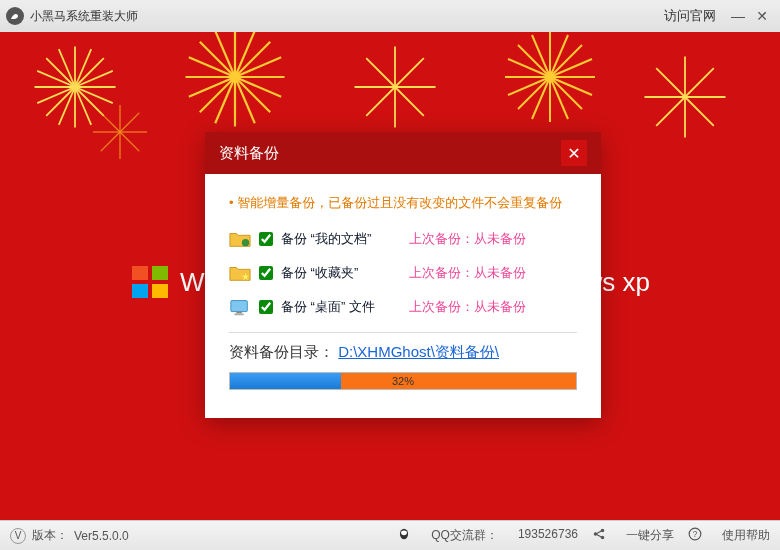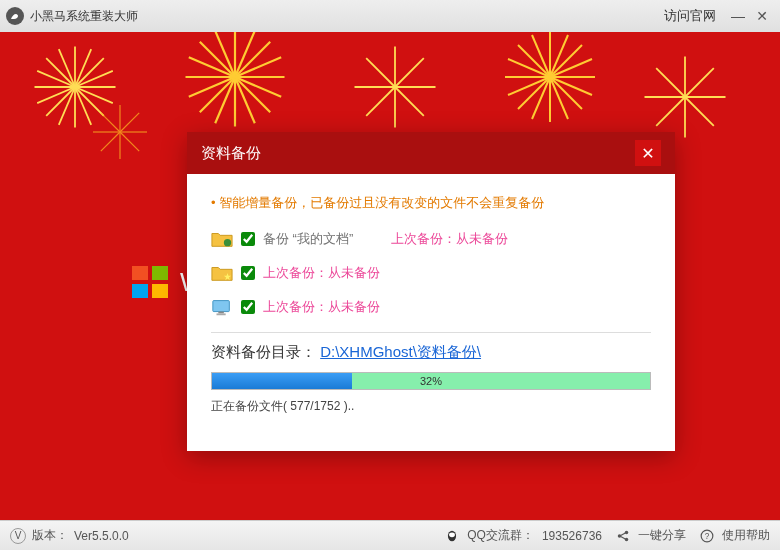--- a/index.html
+++ b/index.html
@@ -23,51 +23,51 @@
 .fw3 { left: 350px; top: 10px; }
 .fw4 { left: 500px; top: -5px; width: 100px; height: 100px; }
 .fw5 { left: 640px; top: 20px; }
 .fw6 { left: 90px; top: 70px; width: 60px; height: 60px; opacity: 0.7; }
 
 .bg-os { position: absolute; display: flex; align-items: center; gap: 10px; color: #fff; font-size: 26px; }
 .bg-os.left { left: 130px; top: 230px; }
 .bg-os.right { right: 130px; top: 230px; }
 .bg-os .flag { width: 40px; height: 40px; }
 
-.dialog { position: absolute; left: 187px; top: 100px; width: 488px; background: #fff; box-shadow: 0 6px 24px rgba(0,0,0,.3); }
+.dialog { position: absolute; left: 205px; top: 100px; width: 396px; background: #fff; box-shadow: 0 6px 24px rgba(0,0,0,.3); }
 .dialog-header { height: 42px; background: #a90f0f; color: #fff; display: flex; align-items: center; padding: 0 14px; font-size: 15px; }
 .dialog-header .x { margin-left: auto; width: 26px; height: 26px; background: #d01010; display: flex; align-items: center; justify-content: center; cursor: pointer; font-size: 16px; }
 .dialog-body { padding: 16px 24px 20px; font-size: 13px; color: #333; }
 .bullets { margin-bottom: 12px; }
 .bullets li { list-style: none; color: #e37a00; margin: 4px 0; font-size: 13px; }
 .bullets li::before { content: "• "; color: #e37a00; }
 
 .row { display: flex; align-items: center; height: 30px; gap: 8px; margin: 4px 0; }
 .row .folder { width: 22px; height: 20px; }
 .row input[type=checkbox] { accent-color: #0a8a0a; width: 14px; height: 14px; }
-.row .label { color: #737373; min-width: 120px; }
+.row .label { color: #0f172a; min-width: 120px; }
 .row .status { color: #ec4899; }
 
 .hr { border-top: 1px solid #ddd; margin: 10px 0; }
 
 .path-line { font-size: 15px; margin: 6px 0 10px; }
 .path-line .path { color: #1a66d6; text-decoration: underline; cursor: pointer; }
 
-.progress { position: relative; width: 100%; height: 18px; border: 1px solid #bbb; background: #86efac; margin-bottom: 8px; }
+.progress { position: relative; width: 100%; height: 18px; border: 1px solid #bbb; background: #f97316; margin-bottom: 8px; }
 .progress .fill { position: absolute; left: 0; top: 0; bottom: 0; width: 32%; background: linear-gradient(to bottom, #3a9df5, #1a7bd6); }
 .progress .pct { position: absolute; inset: 0; display: flex; align-items: center; justify-content: center; font-size: 11px; color: #333; }
 
 .filecount { font-size: 12px; color: #444; margin-bottom: 16px; }
 
 .big-btn { display: block; margin: 0 auto; width: 150px; height: 40px; background: #a90f0f; color: #fff; font-size: 16px; border: none; cursor: pointer; }
 
 .statusbar { height: 30px; background: linear-gradient(to bottom, #f4f4f4, #e6e6e6); border-top: 1px solid #ccc; display: flex; align-items: center; padding: 0 10px; font-size: 12px; color: #555; gap: 14px; }
 .statusbar .left { display: flex; align-items: center; gap: 6px; flex: 1; }
 .statusbar .v-icon { width: 16px; height: 16px; border: 1px solid #999; border-radius: 50%; display: flex; align-items: center; justify-content: center; font-size: 10px; }
-.statusbar .item { display: flex; align-items: center; gap: 8px; cursor: pointer; }
+.statusbar .item { display: flex; align-items: flex-start; gap: 20px; cursor: pointer; }
 .statusbar .ic { width: 14px; height: 14px; }
 </style>
 </head>
 <body>
 
 <div class="window">
 
   <div class="titlebar">
     <span class="logo">
       <svg viewBox="0 0 24 24">
@@ -218,46 +218,47 @@
           <span class="label">备份 “我的文档”</span>
           <span class="status">上次备份：从未备份</span>
         </div>
 
         <div class="row">
           <svg class="folder" viewBox="0 0 24 20">
               <path d="M1 4h7l2 2h13v12H1z" fill="#f5c242" stroke="#c8951a"></path>
               <polygon points="18,10 19,13 22,13 19.5,15 20.5,18 18,16 15.5,18 16.5,15 14,13 17,13" fill="#fff066"></polygon>
             </svg>
           <input type="checkbox" checked="" style="">
+          <span class="label">备份 “收藏夹”</span>
           <span class="status">上次备份：从未备份</span>
         </div>
 
         <div class="row">
           <svg class="folder" viewBox="0 0 24 20">
               <rect x="2" y="3" width="18" height="12" rx="1" fill="#7fc6f0" stroke="#3a8fc0"></rect>
               <rect x="8" y="15" width="6" height="2" fill="#888"></rect>
               <rect x="6" y="17" width="10" height="2" fill="#aaa"></rect>
             </svg>
           <input type="checkbox" checked="" style="">
+          <span class="label">备份 “桌面” 文件</span>
           <span class="status">上次备份：从未备份</span>
         </div>
 
         <div class="hr"></div>
 
         <div class="path-line">
           <span>资料备份目录：</span>
           <span class="path">D:\XHMGhost\资料备份\</span>
         </div>
 
         <div class="progress">
           <div class="fill"></div>
           <div class="pct">32%</div>
         </div>
 
-        <div class="filecount">正在备份文件( 577/1752 )..</div>
 
       </div>
     </div>
   </div>
 
   <div class="statusbar">
     <div class="left">
       <span class="v-icon">V</span>
       <span>版本：</span>
       <span>Ver5.5.0.0</span>

